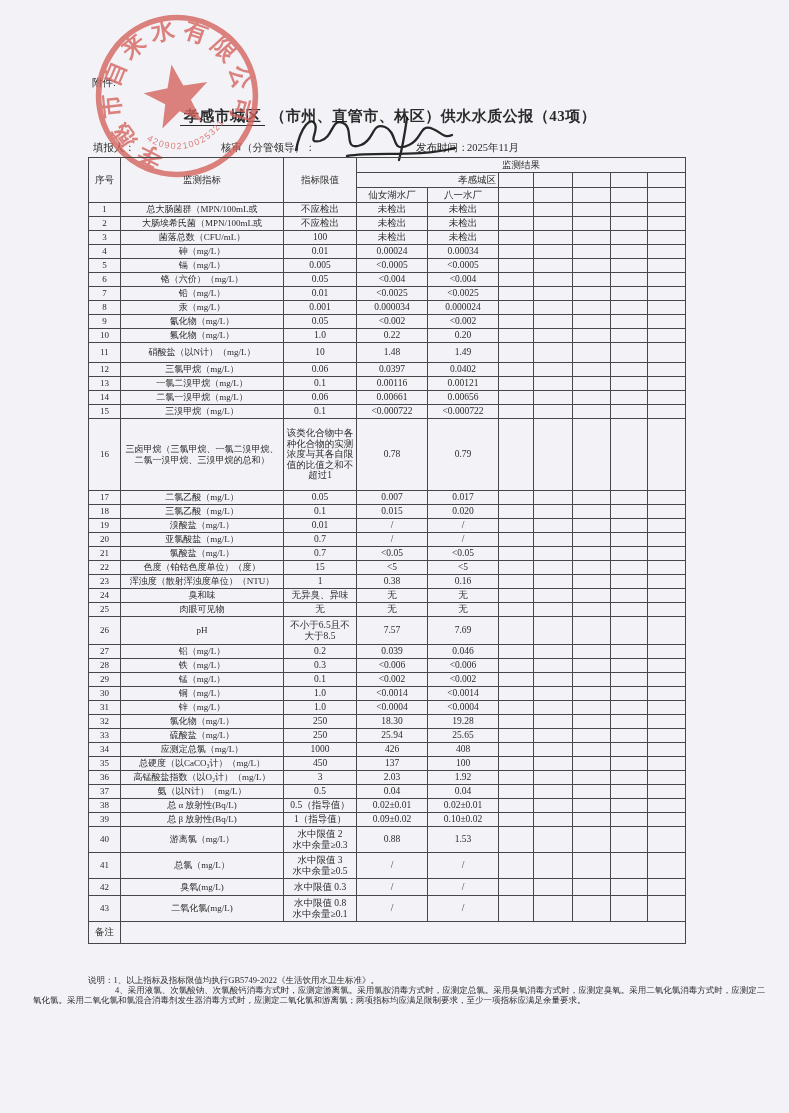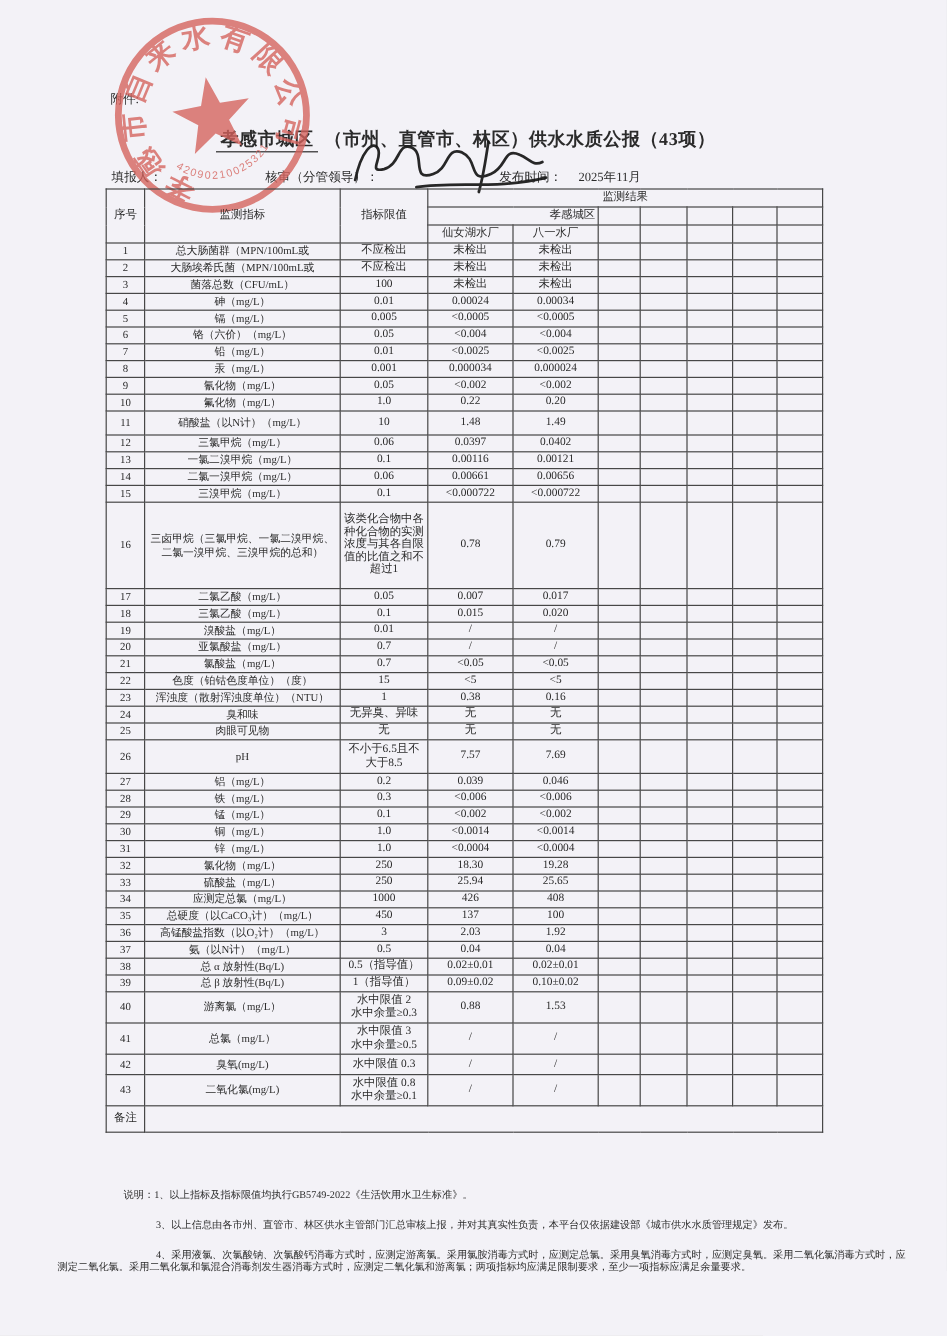--- a/index.html
+++ b/index.html
@@ -12,41 +12,41 @@
   .title {
     position:absolute; left:88px; top:107px; width:600px; text-align:center;
     font-size:15px; font-weight:bold; letter-spacing:.5px; white-space:nowrap;
   }
   .title .u { border-bottom:1.5px solid #2b2b2b; padding:0 4px 1px 4px; margin-right:5px; }
   .meta { position:absolute; left:0; top:141px; width:789px; font-size:10.5px; }
   .meta span { position:absolute; white-space:nowrap; }
   .m-filler   { left:93px; }
   .m-reviewer { left:221px; }
   .m-publab   { left:416px; }
-  .m-pubval   { left:482px; }
+  .m-pubval   { left:467px; }
   .sig { position:absolute; left:289px; top:110px; width:172px; height:56px; }
   .stamp { position:absolute; left:92px; top:11px; width:170px; height:170px;
            transform:rotate(-10deg); opacity:.78; }
   table.report {
     position:absolute; left:88px; top:157px; width:597px;
     border-collapse:collapse; table-layout:fixed; font-size:9.5px;
   }
   table.report td {
     border:1px solid #474747; text-align:center; vertical-align:middle;
     padding:0 2px; line-height:1.12; overflow:hidden;
   }
   thead tr { height:15px; }
   tbody tr { height:14px; }
   tfoot tr { height:22px; }
   td.c-ind { text-align:left; padding-left:3px; font-size:9px; }
   td.c-lim { white-space:pre-line; }
   td.c-no  { font-size:9px; }
   .notes { position:absolute; left:33px; top:975px; width:737px;
            font-size:8.5px; line-height:1.18; color:#2e2e2e; }
-  .notes p { margin:15px; }
+  .notes p { margin:0; }
   .notes p.n1 { text-indent:55px; }
   .notes p.nx { text-indent:82px; }
 </style>
 </head>
 <body>
 
 <div class="page">
 
   <div class="attachment">附件:</div>
 
@@ -642,17 +642,16 @@
     <tfoot>
       <tr>
         <td>备注</td>
         <td colspan="9"></td>
       </tr>
     </tfoot>
   </table>
 
   <div class="notes">
     <p class="n1"><span>说明：</span><span>1、以上指标及指标限值均执行GB5749-2022《生活饮用水卫生标准》。</span></p>
-    <p class="nx">3、以上信息由各市州、直管市、林区供水主管部门汇总审核上报，并对其真实性负责，本平台仅依据建设部《城市供水水质管理规定》发布。</p>
     <p class="nx">4、采用液氯、次氯酸钠、次氯酸钙消毒方式时，应测定游离氯。采用氯胺消毒方式时，应测定总氯。采用臭氧消毒方式时，应测定臭氧。采用二氧化氯消毒方式时，应测定二氧化氯。采用二氧化氯和氯混合消毒剂发生器消毒方式时，应测定二氧化氯和游离氯；两项指标均应满足限制要求，至少一项指标应满足余量要求。</p>
   </div>
 
 </div>
 
 </body></html>

